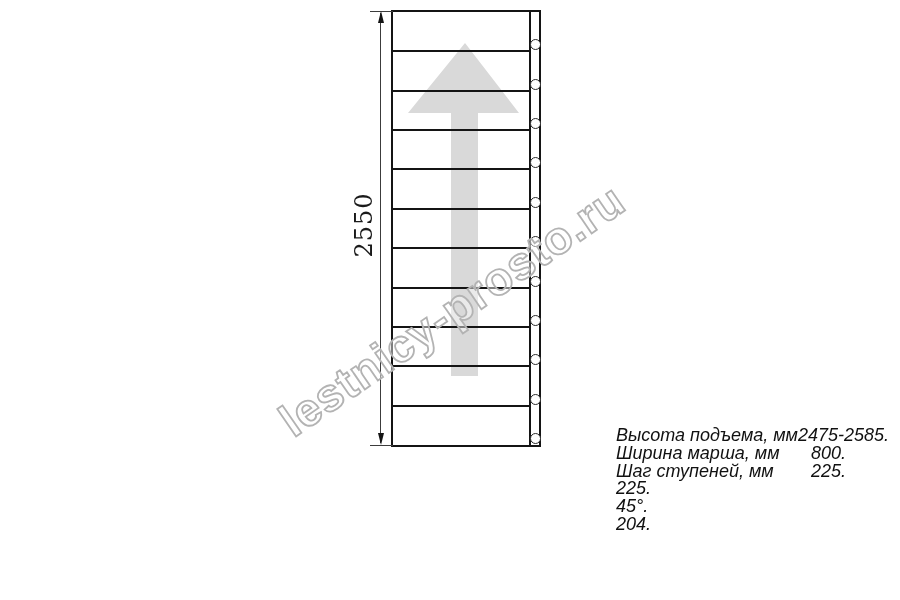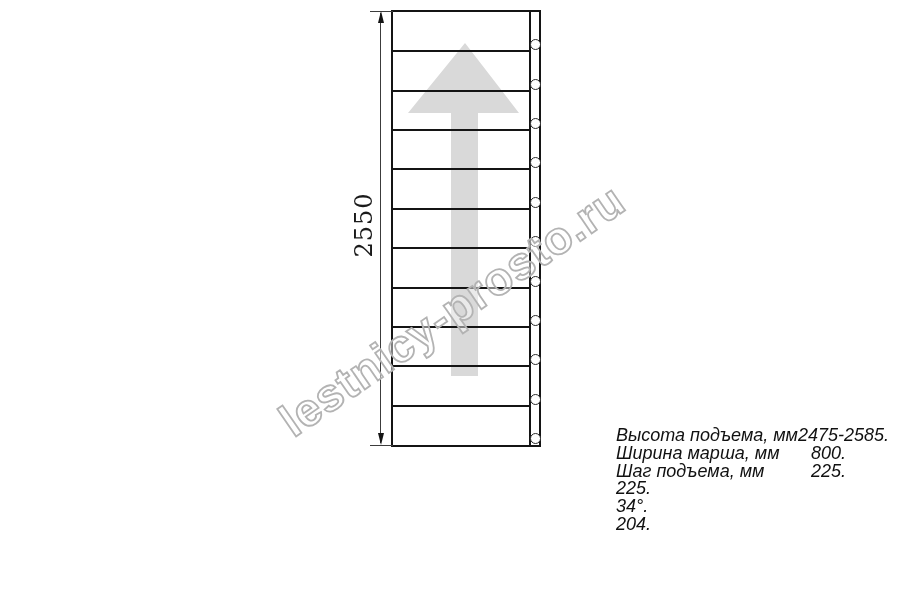--- a/index.html
+++ b/index.html
@@ -99,27 +99,27 @@
   <div class="specs">
     <div class="spec-row">
       <span class="spec-label">Высота подъема, мм</span>
       <span class="spec-value">2475-2585.</span>
     </div>
     <div class="spec-row">
       <span class="spec-label">Ширина марша, мм</span>
       <span class="spec-value">800.</span>
     </div>
     <div class="spec-row">
-      <span class="spec-label">Шаг подъема, мм</span>
+      <span class="spec-label">Шаг ступеней, мм</span>
       <span class="spec-value">225.</span>
     </div>
     <div class="spec-row">
       <span class="spec-value">225.</span>
     </div>
     <div class="spec-row">
-      <span class="spec-value">34°.</span>
+      <span class="spec-value">45°.</span>
     </div>
     <div class="spec-row">
       <span class="spec-value">204.</span>
     </div>
   </div>
 
 </div>
 
 </body></html>

